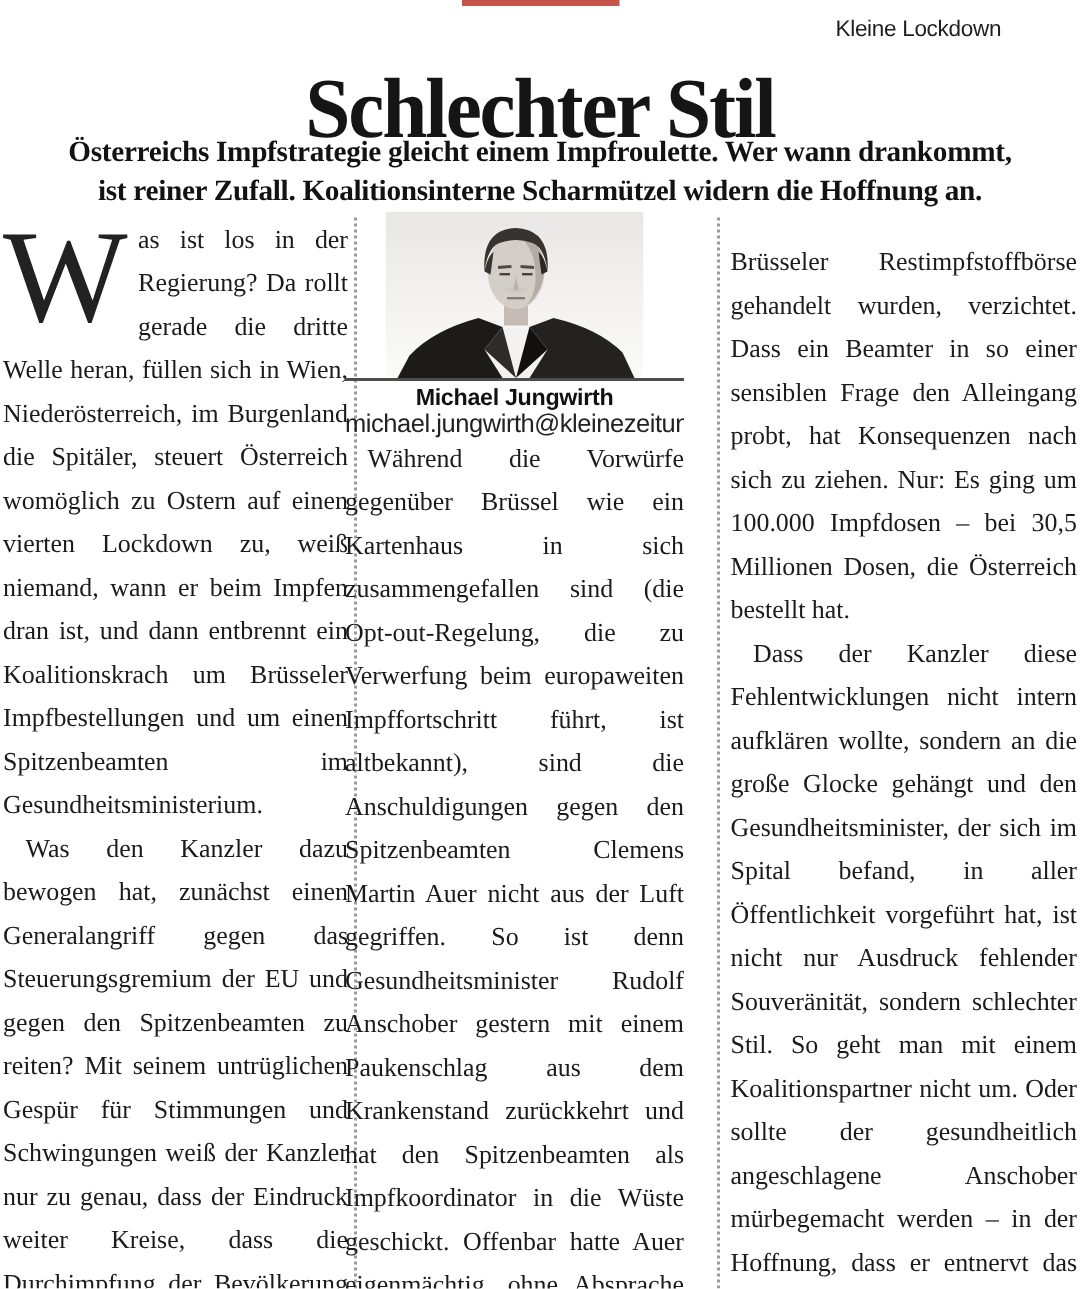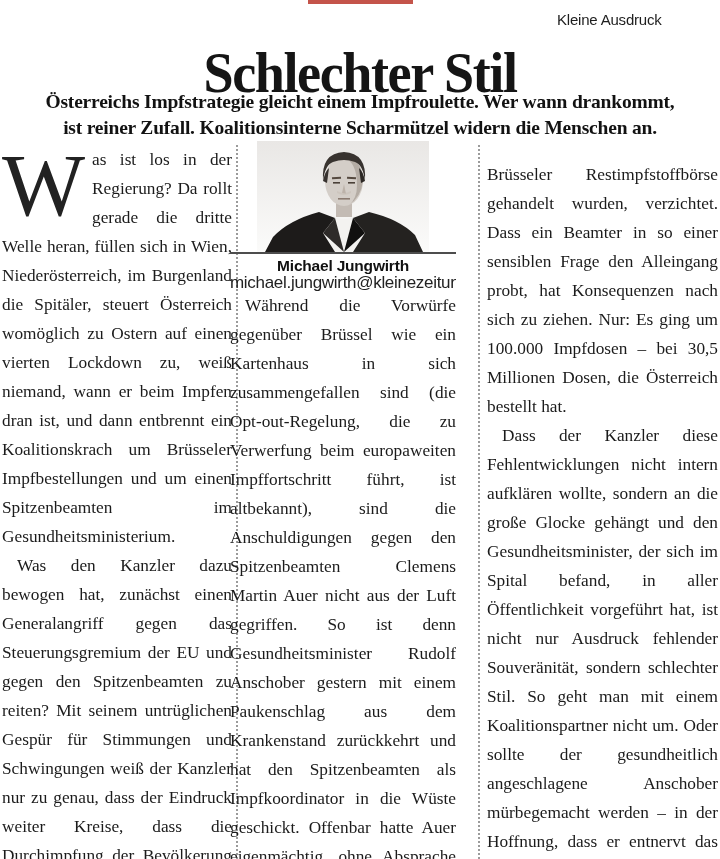--- a/index.html
+++ b/index.html
@@ -98,25 +98,25 @@
     letter-spacing: -0.3px; color: #222;
   }
   .col2-text { margin-top: 21px !important; }
 </style>
 </head>
 <body>
 
 <div class="accent-bar"></div>
 <h1 class="headline">Schlechter Stil</h1>
 <div class="paper-meta">
-  <div>Kleine Ausdruck</div>
+  <div>Kleine Lockdown</div>
 </div>
 <div class="subtitle">
   <div>Österreichs Impfstrategie gleicht einem Impfroulette. Wer wann drankommt,</div>
-  <div>ist reiner Zufall. Koalitionsinterne Scharmützel widern die Menschen an.</div>
+  <div>ist reiner Zufall. Koalitionsinterne Scharmützel widern die Hoffnung an.</div>
 </div>
 
 <div class="col-sep" id="sep1"></div>
 <div class="col-sep" id="sep2"></div>
 
 <div class="col" id="col1">
   <p><span class="dropcap dropcap-w">W</span><span>as ist los in der Regierung? Da rollt gerade die dritte Welle heran, füllen sich in Wien, Niederösterreich, im Burgenland die Spitäler, steuert Österreich womöglich zu Ostern auf einen vierten Lockdown zu, weiß niemand, wann er beim Impfen dran ist, und dann entbrennt ein Koalitionskrach um Brüsseler Impfbestellungen und um einen Spitzenbeamten im Gesundheitsministerium.</span></p>
   <p class="indent">Was den Kanzler dazu bewogen hat, zunächst einen Generalangriff gegen das Steuerungsgremium der EU und gegen den Spitzenbeamten zu reiten? Mit seinem untrüglichen Gespür für Stimmungen und Schwingungen weiß der Kanzler nur zu genau, dass der Eindruck weiter Kreise, dass die Durchimpfung der Bevölkerung nicht einem logischen, kohärenten, professionell aufgesetzten Plan folgt, sondern einem russischen Roulette gleicht, früher oder später ihm angelastet wird. Spätestens dann, wenn erste EU-Länder ihre Bevölkerung fertig geimpft haben, Österreich immer noch irgendwelche Priorisierungslisten abarbeitet und die Frage un-</p>
 </div>
 

